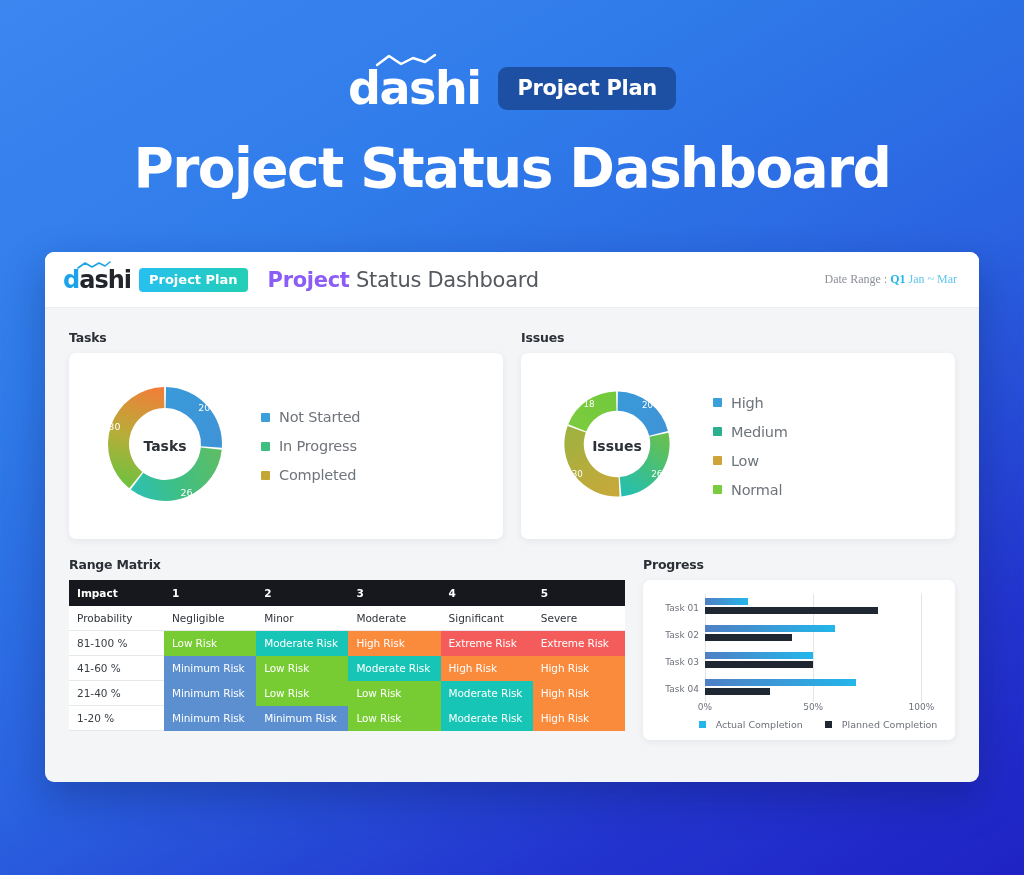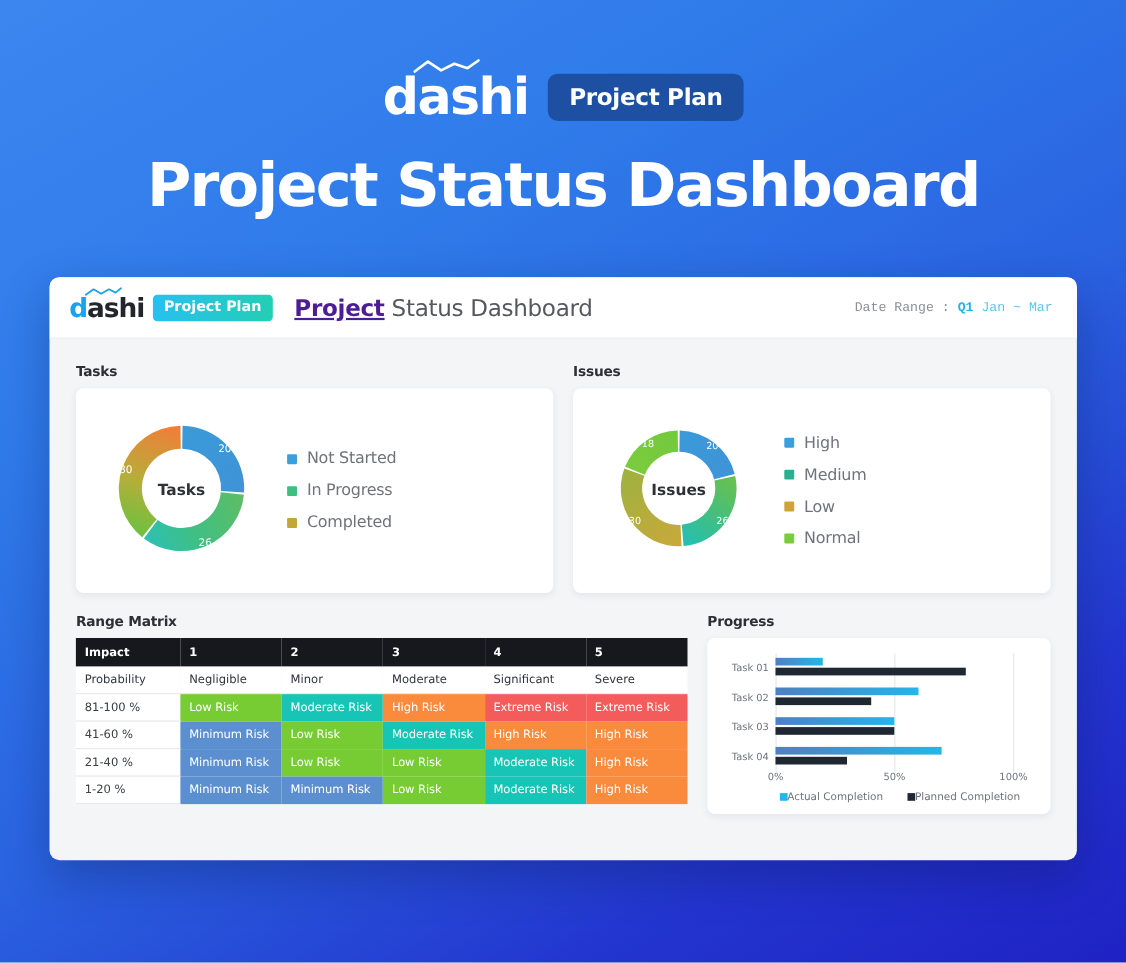--- a/index.html
+++ b/index.html
@@ -69,24 +69,24 @@
     margin-left: 8px;
     background: linear-gradient(90deg, #27c0f0 0%, #22cfb4 100%);
     color: #fff; font-size: 13px; font-weight: 700;
     padding: 4px 10px 5px; border-radius: 4px;
     font-family: "DejaVu Sans", sans-serif;
   }
   .win-title {
     margin-left: 20px; font-size: 21px; color: #55595f; letter-spacing: -0.3px;
     font-family: "DejaVu Sans", sans-serif;
   }
-  .win-title b { color: #4c1d95; font-weight: 700; text-decoration: underline; }
+  .win-title b { color: #8b5cf6; font-weight: 700; }
   .date-range {
     margin-left: auto; font-size: 12px; color: #8b9097;
-    font-family: Liberation Mono, monospace;
+    font-family: Liberation Serif, serif;
   }
   .date-range .q { color: #21b5e8; font-weight: 700; }
   .date-range .rng { color: #5fc6ec; }
 
   .win-body { padding: 22px 24px 0 24px; }
 
   .section-label {
     font-size: 12.5px; font-weight: 700; color: #2c3036;
     margin-bottom: 8px; letter-spacing: -0.2px;
     font-family: "DejaVu Sans", sans-serif;
@@ -159,21 +159,21 @@
   .bar.actual { background: linear-gradient(90deg, #4f7fc4 0%, #23b6ea 100%); margin-bottom: 2px; }
   .bar.planned { background: #1f2733; }
   .prog-axis { height: 14px; position: relative; margin-left: 52px; }
   .prog-axis span {
     position: absolute; font-size: 9px; color: #6d727a; transform: translateX(-50%);
     font-family: "DejaVu Sans", sans-serif;
   }
   .prog-legend {
     display: flex; justify-content: center; gap: 22px; margin-top: 3px; padding-left: 40px;
   }
-  .prog-legend .li { display: flex; align-items: center; gap: 0; }
+  .prog-legend .li { display: flex; align-items: center; gap: 10px; }
   .prog-legend .sw { width: 7px; height: 7px; }
   .prog-legend .tx { font-size: 9.5px; color: #6d727a; font-family: "DejaVu Sans", sans-serif; }
 
   .site-url {
     text-align: right; font-size: 11.5px; color: #6ec6ef;
     padding: 9px 26px 0 0; font-family: "DejaVu Sans", sans-serif;
   }
 </style>
 </head>
 <body>

